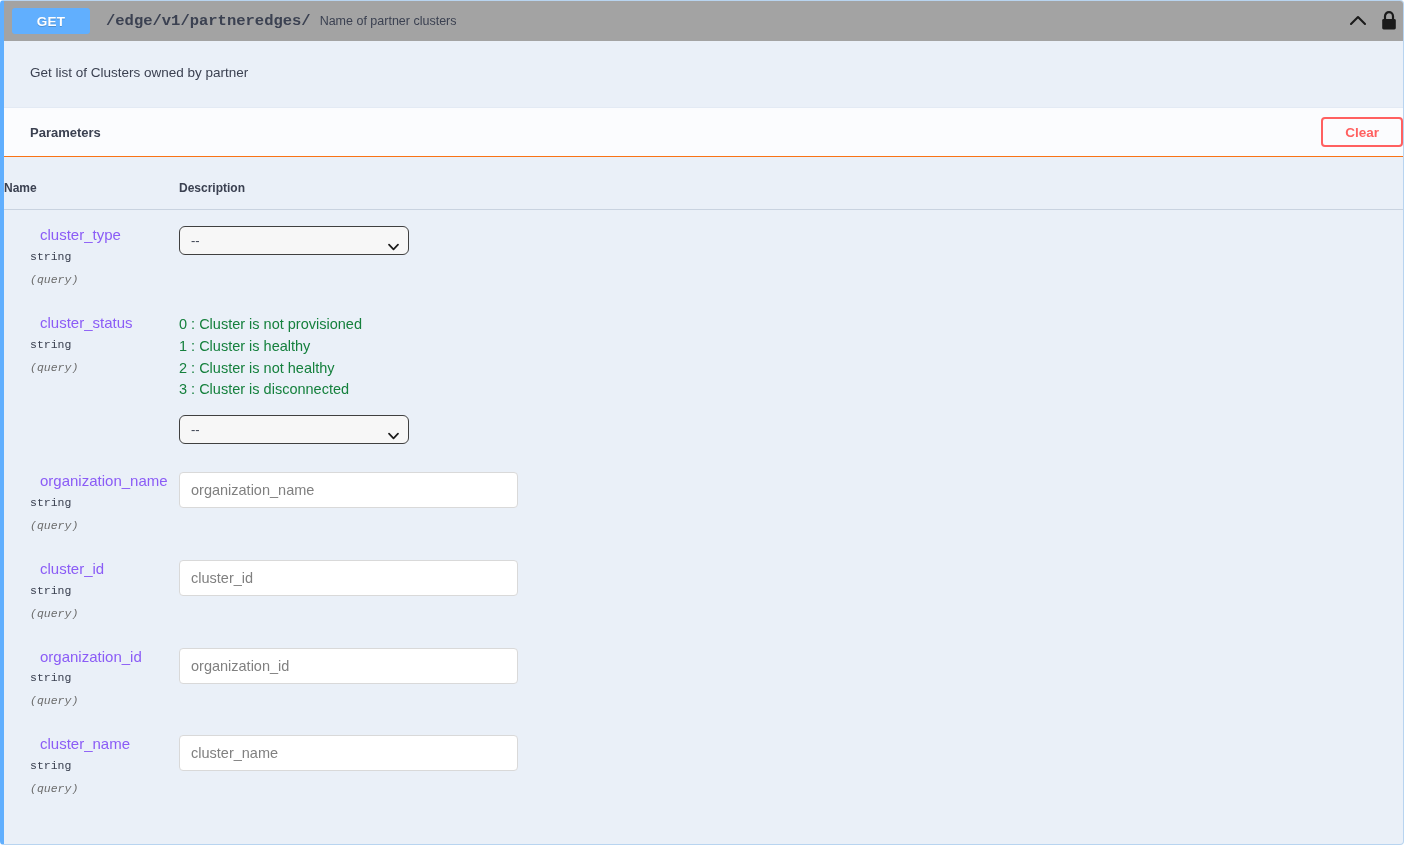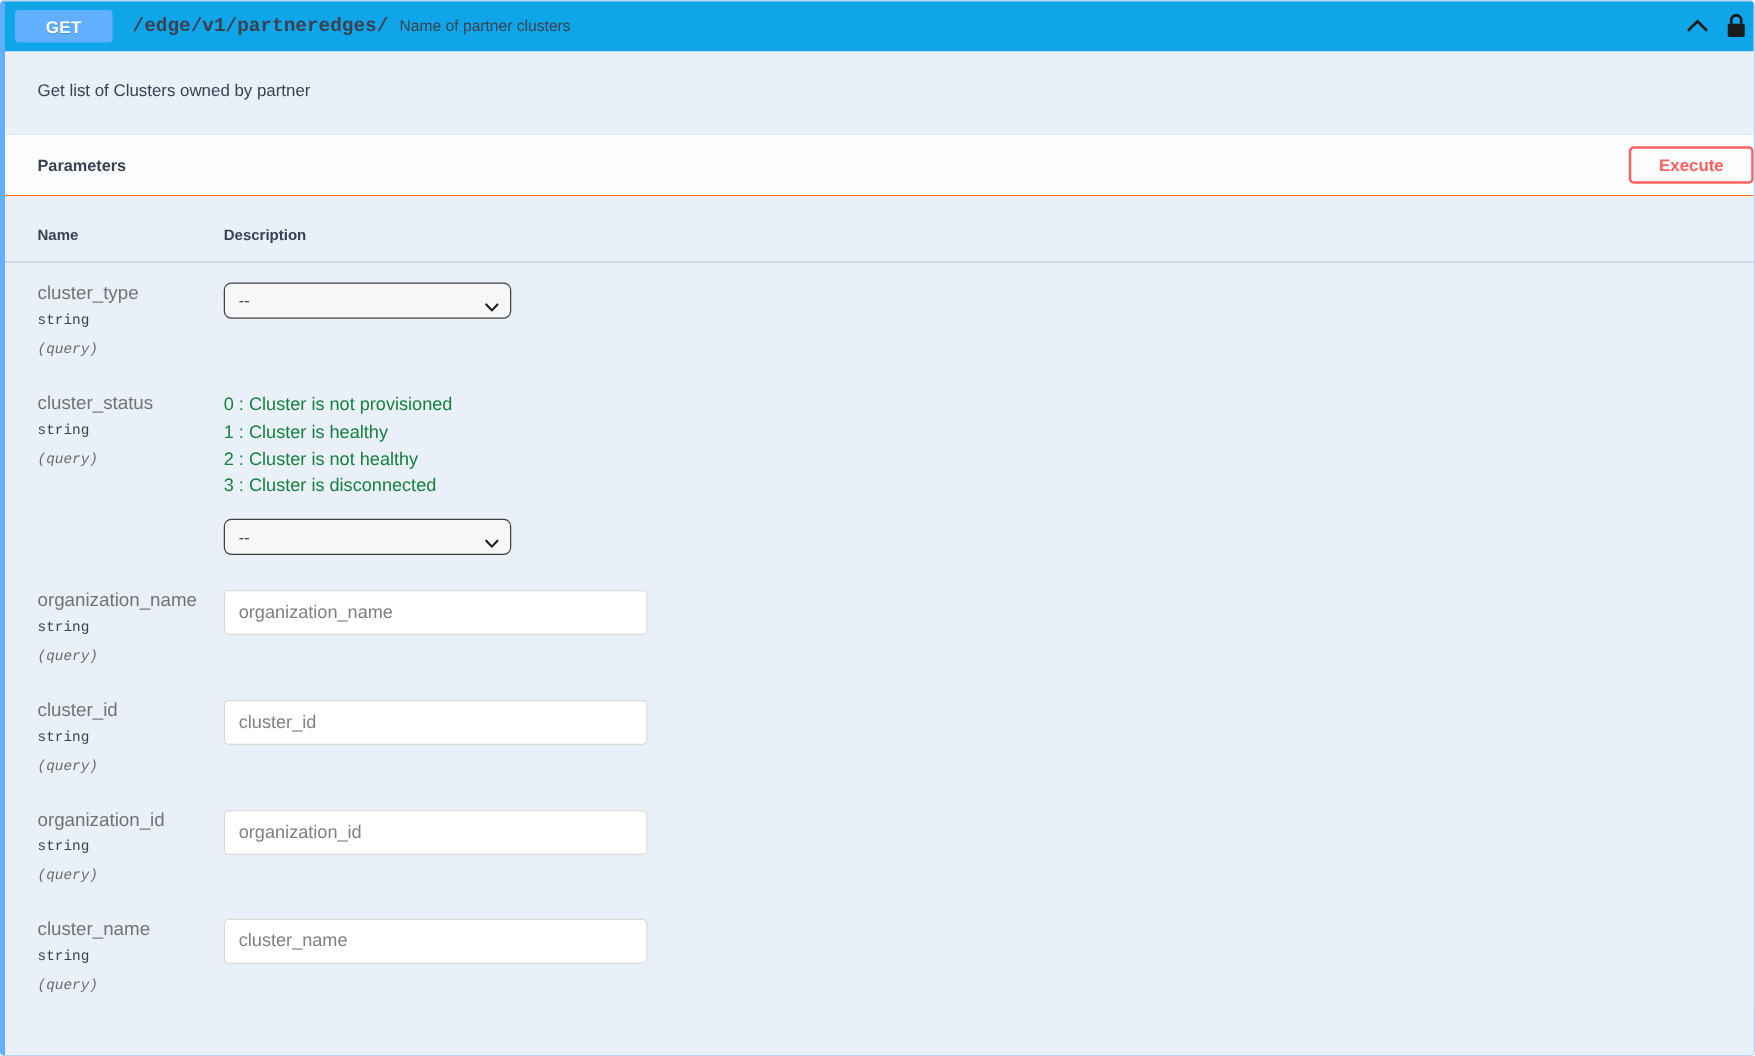--- a/index.html
+++ b/index.html
@@ -23,21 +23,21 @@
     border-radius: 4px;
     overflow: hidden;
   }
 
   
   .op-summary {
     display: flex;
     align-items: center;
     height: 40px;
     padding: 0 0 0 8px;
-    background: #0ea5e9;
+    background: #a3a3a3;
     position: relative;
   }
 
   .http-method {
     width: 78px;
     min-width: 78px;
     height: 26px;
     background: #61affe;
     border-radius: 3px;
     color: #ffffff;
@@ -132,37 +132,38 @@
   }
 
   .params-table th {
     text-align: left;
     font-size: 12px;
     font-weight: bold;
     color: #3b4151;
     padding: 24px 0 14px 0;
     border-bottom: 1px solid #c9d3e0;
   }
-  .params-table th.col-name { width: 175px; padding-left: 26px; }
+  .params-table th.col-name { width: 175px; }
   .params-table th.col-desc { padding-left: 0; }
 
   .params-table td {
     vertical-align: top;
     padding: 0;
     border: none;
   }
 
   .p-name-cell { width: 175px; padding: 16px 8px 12px 26px !important; }
   .p-desc-cell { padding: 16px 10px 12px 0 !important; }
 
   .p-name {
     font-size: 15px;
-    color: #737373;
+    color: #8b5cf6;
     line-height: 1.25;
     word-break: break-word;
+    margin-left: 10px;
   }
   .p-type {
     font-family: "Liberation Mono", monospace;
     font-size: 11.5px;
     font-weight: normal;
     color: #3b4151;
     margin-top: 5px;
   }
   .p-in {
     font-family: "Liberation Mono", monospace;
@@ -275,21 +276,21 @@
           <rect x="3.2" y="9" width="13.6" height="10.5" rx="1.4" fill="#1b1b1b"></rect>
         </svg>
       </span>
     </span>
   </div>
 
   <div class="op-description">Get list of Clusters owned by partner</div>
 
   <div class="params-band">
     <span class="params-title">Parameters</span>
-    <button class="btn-cancel">Execute</button>
+    <button class="btn-cancel">Clear</button>
   </div>
 
   <div class="params-area">
     <table class="params-table">
       <thead>
         <tr>
           <th class="col-name">Name</th>
           <th class="col-desc">Description</th>
         </tr>
       </thead>

